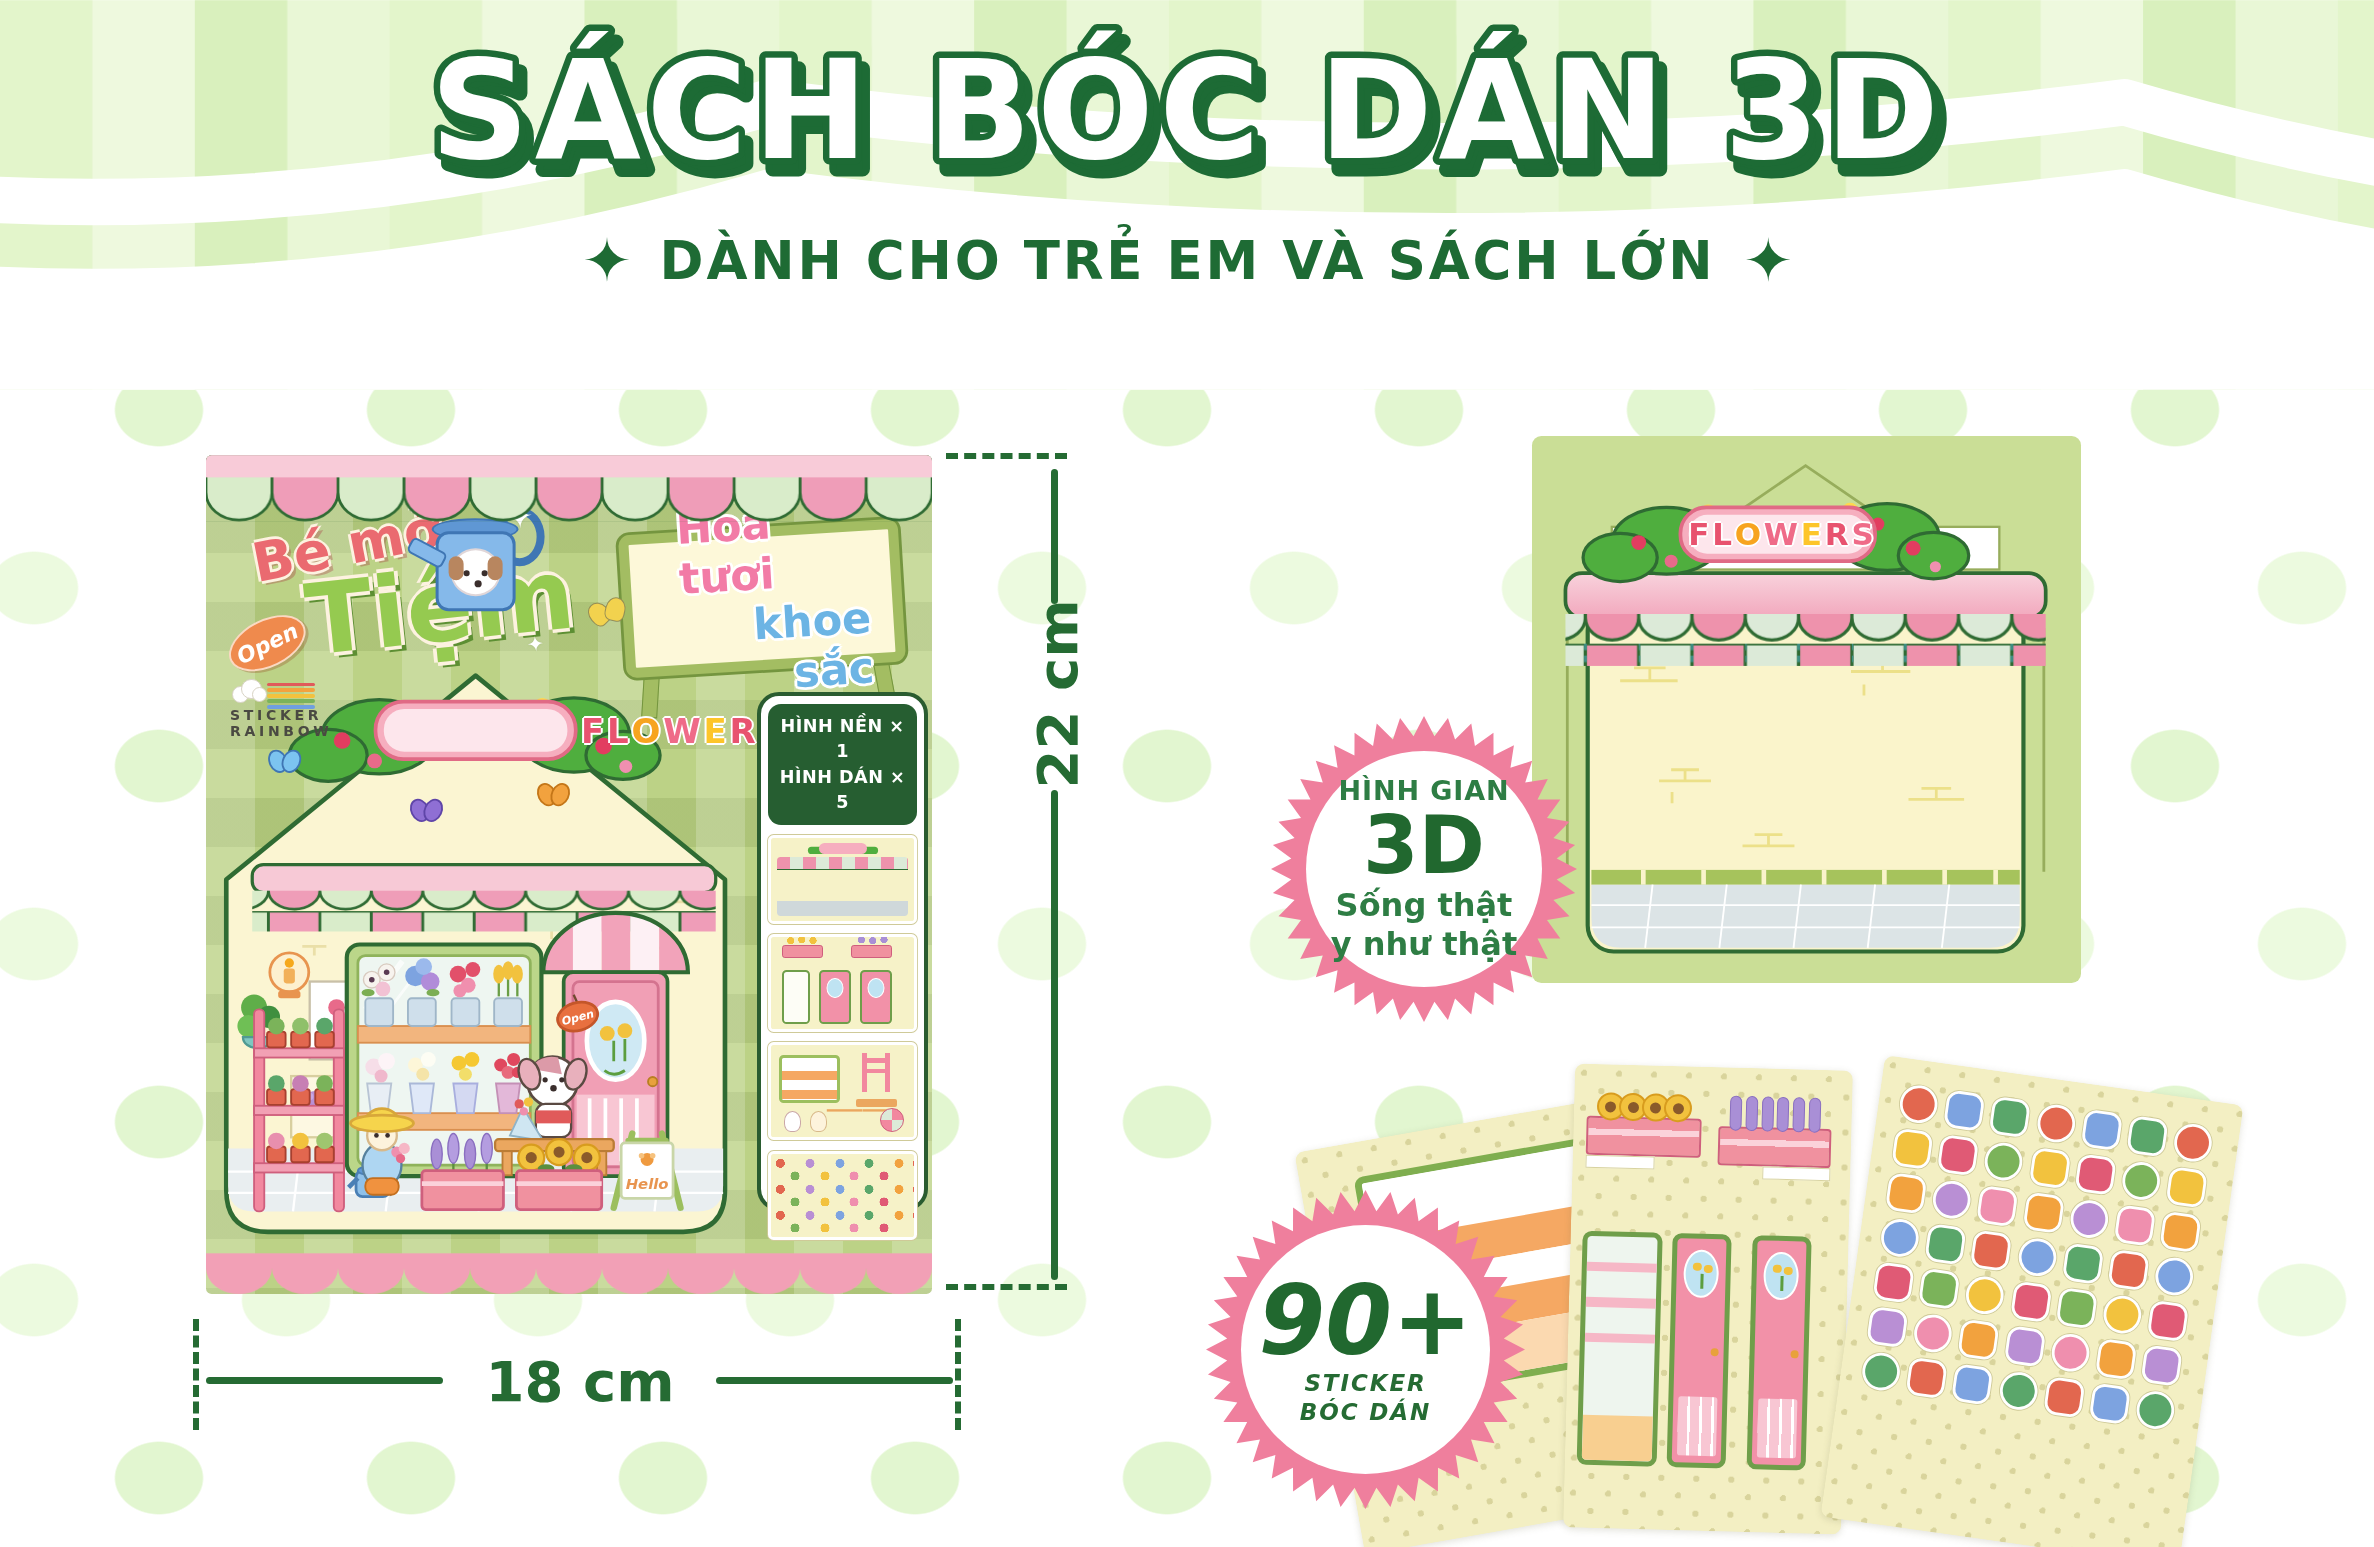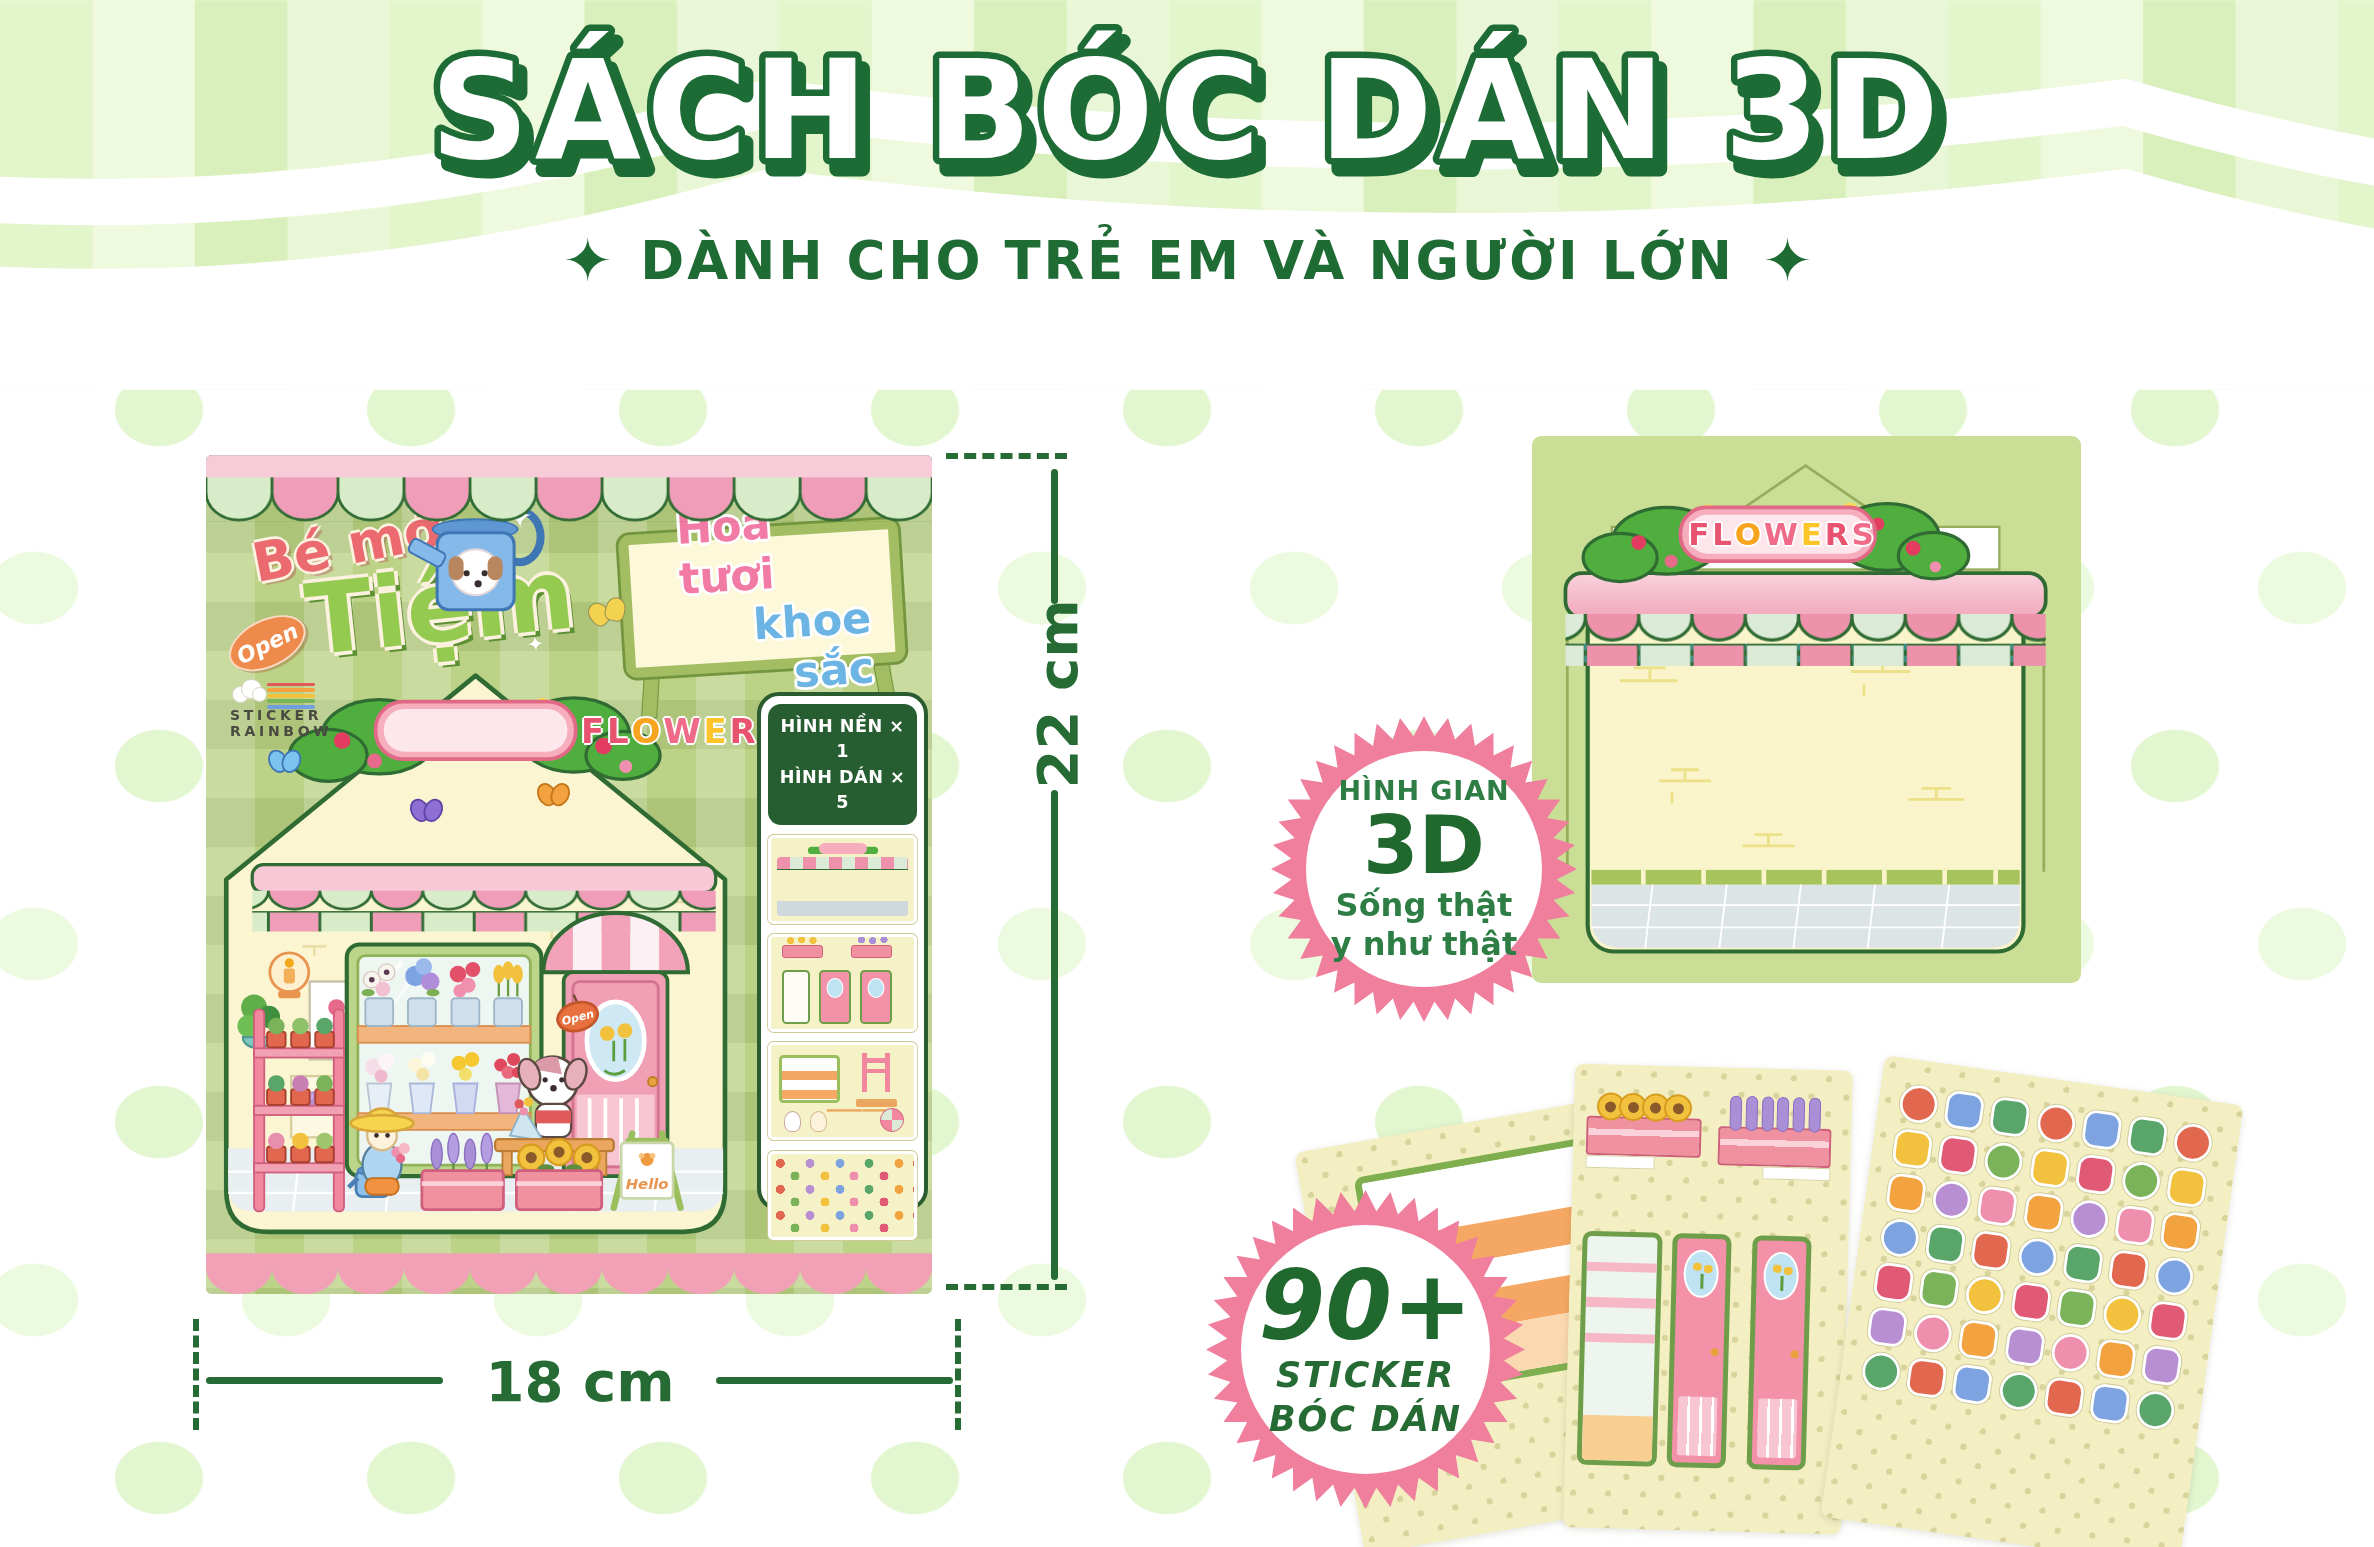--- a/index.html
+++ b/index.html
@@ -170,21 +170,21 @@
   .gear-badge { z-index:6; }
   .gear-badge svg.gear { position:absolute; inset:0; width:100%; height:100%; }
   .gear-badge .inner { position:absolute; inset:35px; background:#fff; border-radius:50%;
     display:flex; flex-direction:column; align-items:center; justify-content:center; text-align:center; }
   #badge-3d { left:1271px; top:716px; width:306px; height:306px; }
   #badge-3d .b1 { font-size:27px; font-weight:bold; color:#2e7d44; letter-spacing:0.9px; }
   #badge-3d .b2 { font-size:80px; font-weight:bold; color:#21682f; line-height:1.0; }
   #badge-3d .b3, #badge-3d .b4 { font-size:32px; font-weight:bold; color:#2e7d44; line-height:1.2; }
   #badge-90 { left:1206px; top:1190px; width:319px; height:319px;font-style:italic; }
   #badge-90 .b1 { font-size:96px; font-weight:bold; color:#21682f; line-height:1.0; }
-  #badge-90 .b2, #badge-90 .b3 { font-size:35px; font-weight:bold; color:#256b33; letter-spacing:1.9px; line-height:1.25; }
+  #badge-90 .b2, #badge-90 .b3 { font-size:23px; font-weight:bold; color:#256b33; letter-spacing:1.9px; line-height:1.25; }
   
   .sheet { background-color:#f3efc3; border-radius:9.3px; box-shadow:0 1.9px 7.4px rgba(100,100,60,.18);
     background-image:
       radial-gradient(circle 3.2px at 9.3px 9.3px, #d9d49c 95%, rgba(0,0,0,0) 100%),
       radial-gradient(circle 3.2px at 27px 27px, #d9d49c 95%, rgba(0,0,0,0) 100%);
     background-size:35px 35px; }
   #sheet-l { left:1326px; top:1108px; width:482px; height:408px; transform:rotate(-10deg); z-index:3; }
   #sheet-l .big-window { position:absolute; left:54px; top:35px; width:288px; height:226px; background:#fff; border:7.4px solid #7fae4f; border-radius:9.3px; overflow:hidden; }
   #sheet-l .bw-r1 { height:59px; background:#fff; }
   #sheet-l .bw-r2 { height:37px; background:#f5a863; }
@@ -247,21 +247,21 @@
     <path d="M-630,205 Q100,420 830,205 Q1560,300 2290,205 Q3020,420 3750,205" fill="none" stroke="#ffffff" stroke-width="46" stroke-linejoin="round"></path>
   </svg>
 
   <svg id="title-svg" class="abs" width="1577" height="186" viewBox="0 0 1700 200">
     <text x="858" y="164" text-anchor="middle" font-size="148" font-weight="bold" letter-spacing="6" fill="#1d6b35" stroke="#1d6b35" stroke-width="16" paint-order="stroke" stroke-linejoin="round">SÁCH BÓC DÁN 3D</text>
     <text x="850" y="152" text-anchor="middle" font-size="148" font-weight="bold" letter-spacing="6" fill="#ffffff" stroke="#1d6b35" stroke-width="14" paint-order="stroke" stroke-linejoin="round">SÁCH BÓC DÁN 3D</text>
   </svg>
 
   <div id="subtitle" class="abs">
     <span class="star">✦</span>
-    <span class="sub-text">DÀNH CHO TRẺ EM VÀ NGƯỜI LỚN</span>
+    <span class="sub-text">DÀNH CHO TRẺ EM VÀ SÁCH LỚN</span>
     <span class="star">✦</span>
   </div>
 
   <div id="cover" class="abs">
 
     <svg id="cover-awning" class="abs" width="726" height="67" viewBox="0 0 783 72">
       <defs>
         <pattern id="awnTop" width="142.4" height="72" patternUnits="userSpaceOnUse">
           <path d="M0,0 H71.2 V40 A35.6,30 0 0 1 0,40 Z" fill="#d9ecca" stroke="#2f6b33" stroke-width="3"></path>
           <path d="M71.2,0 H142.4 V40 A35.6,30 0 0 1 71.2,40 Z" fill="#ef9db8" stroke="#2f6b33" stroke-width="3"></path>

